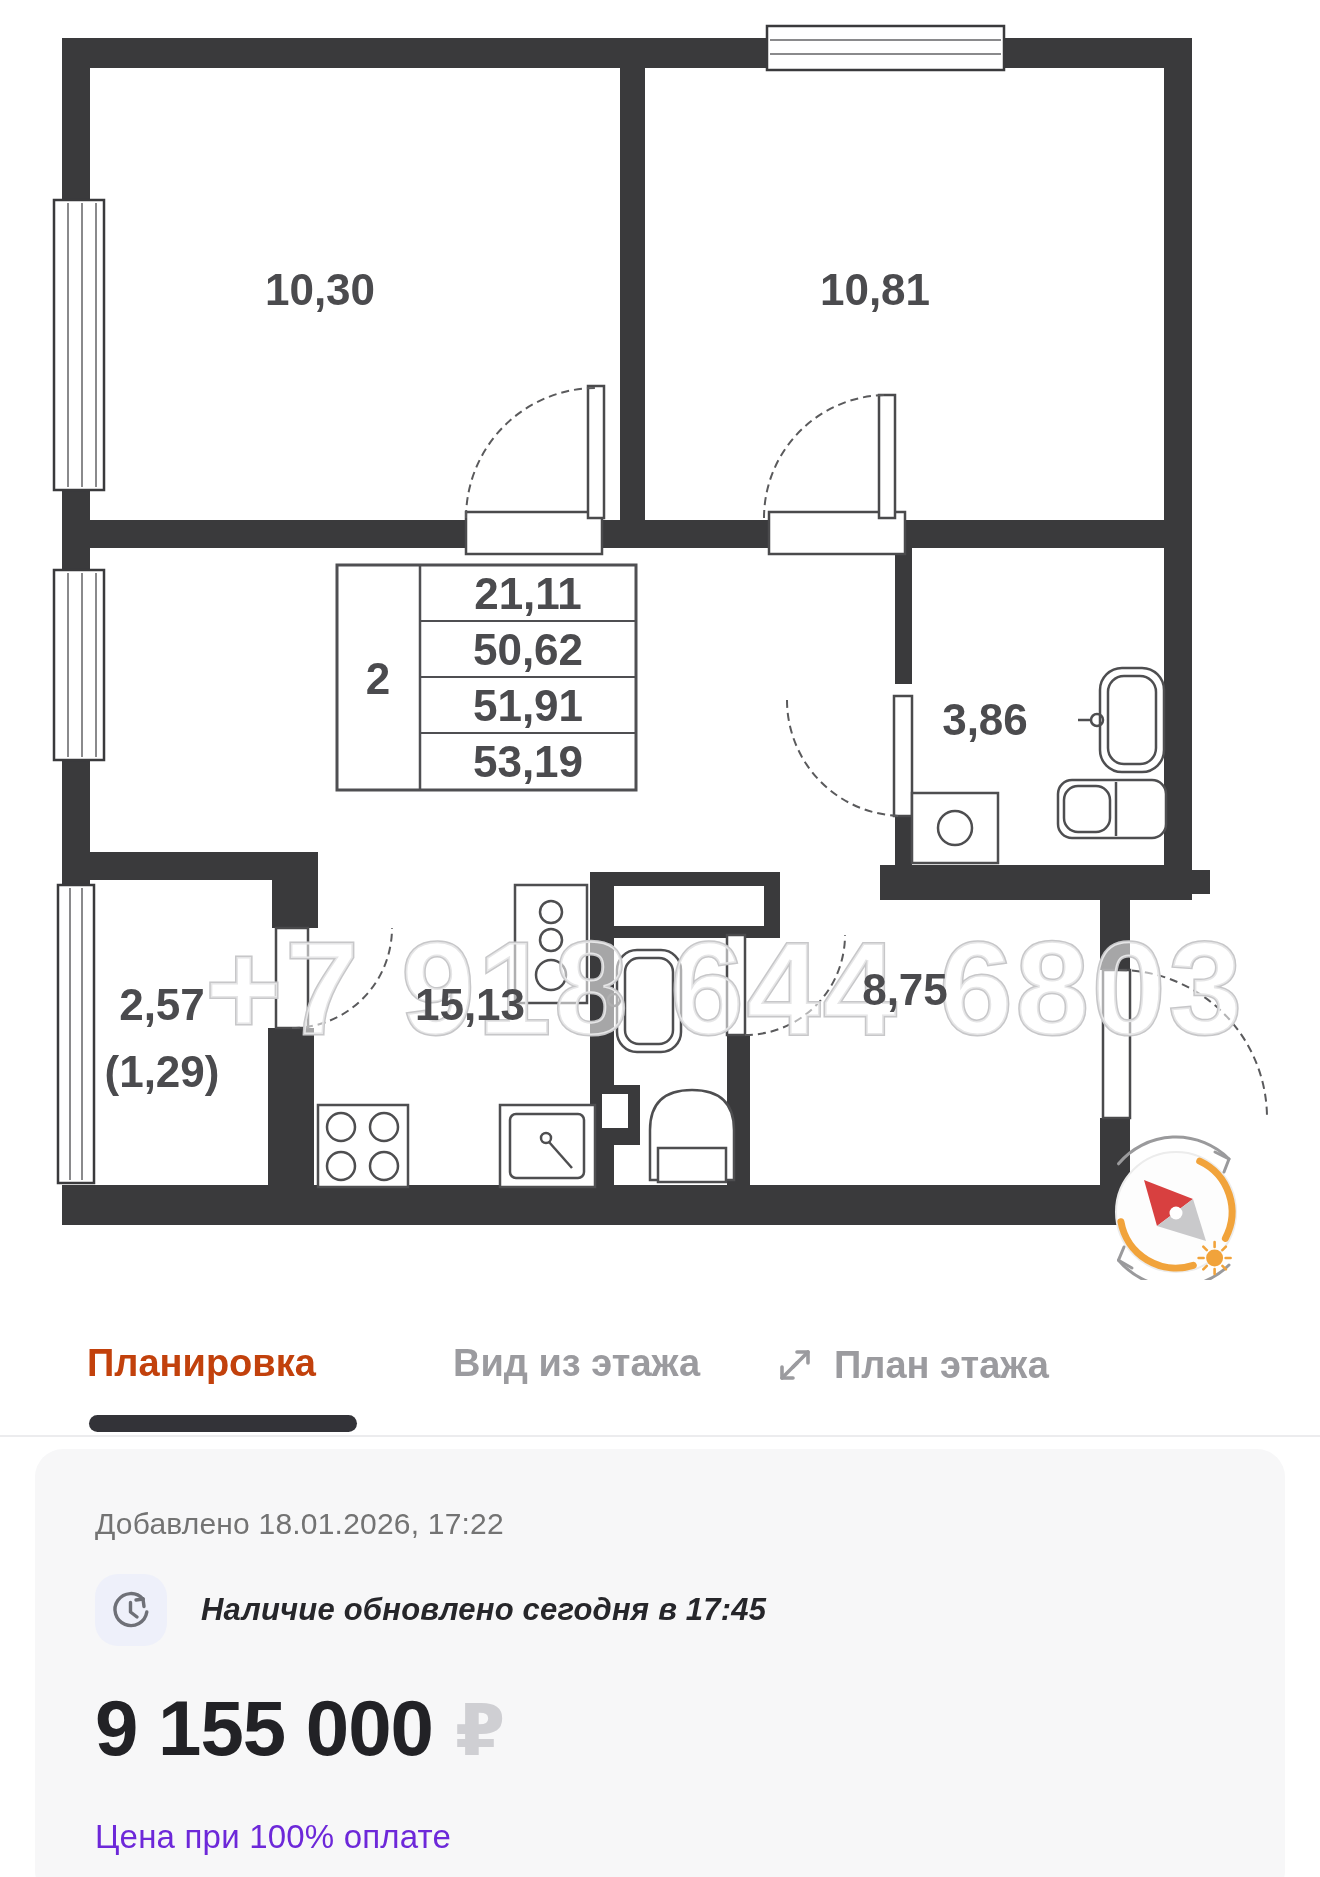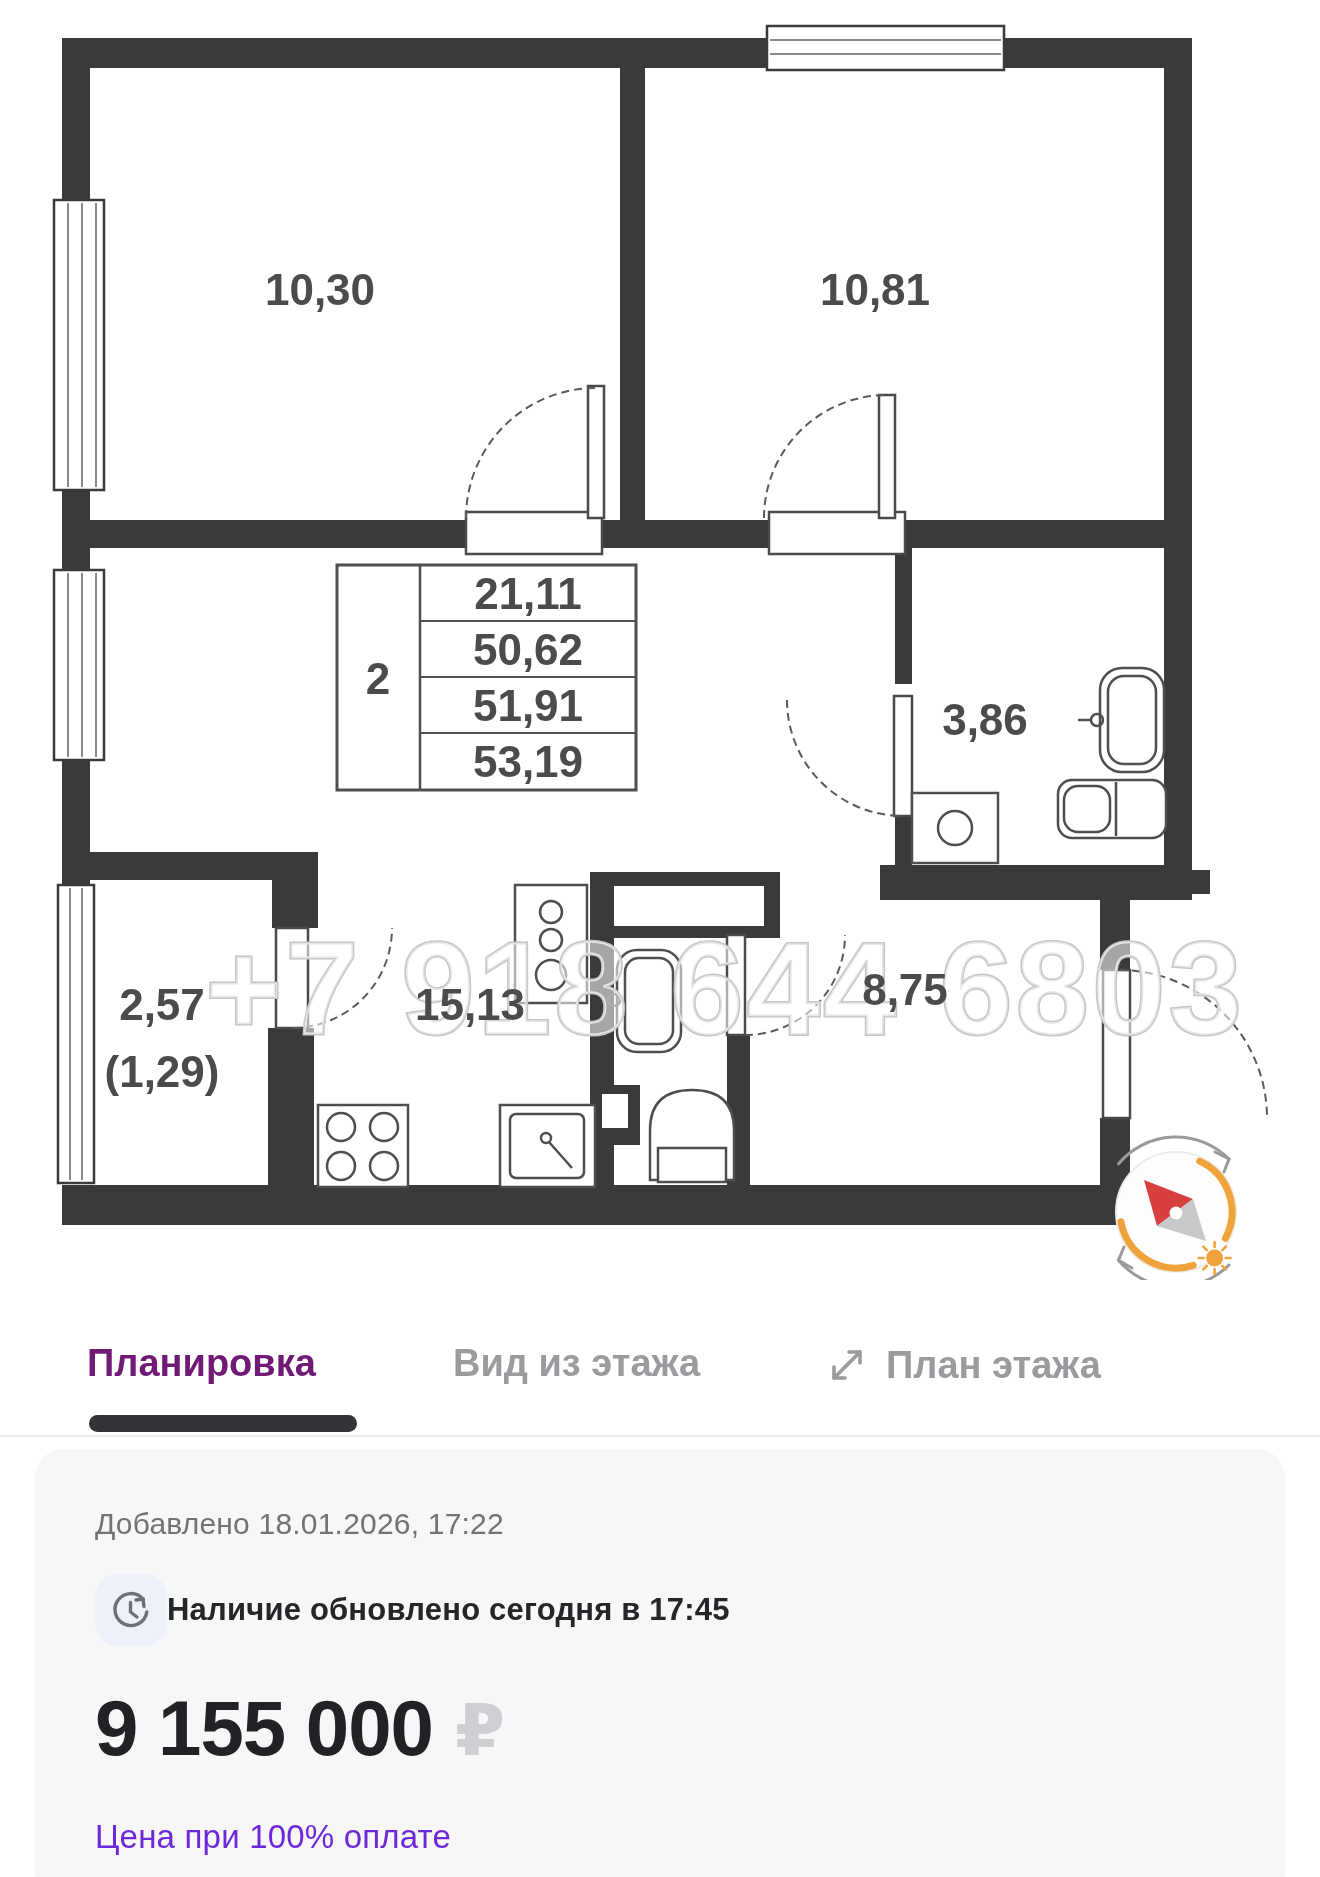--- a/index.html
+++ b/index.html
@@ -4,28 +4,28 @@
 <style>
   html,body{margin:0;padding:0;background:#fff;}
   body{width:1320px;height:1877px;overflow:hidden;position:relative;
        font-family:"Liberation Sans","DejaVu Sans",sans-serif;-webkit-font-smoothing:antialiased;}
   .plan-wrap{position:absolute;top:0;left:0;width:1320px;height:1280px;}
   .plan-wrap svg{display:block;}
 
   
   .tabs{position:absolute;top:1280px;left:0;width:1320px;height:157px;border-bottom:2px solid #ECECEE;box-sizing:border-box;}
   .tab{position:absolute;top:62px;font-size:38px;font-weight:bold;color:#9B9B9F;white-space:nowrap;display:flex;align-items:center;gap:16px;cursor:pointer;}
-  .tab.active{color:#701a75;}
+  .tab.active{color:#c2410c;}
   .tab-indicator{position:absolute;left:89px;bottom:3px;width:268px;height:17px;border-radius:9px;background:#333338;}
   .expand-ico{width:46px;height:46px;flex:0 0 auto;}
 
   
   .card{position:absolute;top:1449px;left:35px;width:1250px;height:450px;background:#F7F7F8;border-radius:28px;box-sizing:border-box;padding:58px 60px;}
   .added{font-size:30px;color:#737373;letter-spacing:.2px;}
-  .avail-row{margin-top:33px;display:flex;align-items:center;}
+  .avail-row{margin-top:33px;display:flex;align-items:center;gap:34px;font-style:italic;}
   .clock-badge{width:72px;height:72px;border-radius:23px;background:#EEF0FA;display:flex;align-items:center;justify-content:center;flex:0 0 auto;}
   .avail-text{font-size:31px;font-weight:bold;color:#26262A;letter-spacing:.2px;}
   .price-row{margin-top:42px;display:flex;align-items:flex-start;gap:22px;}
   .price{font-size:78px;font-weight:bold;color:#222226;letter-spacing:-1px;line-height:80px;}
   .cur{font-size:72px;font-weight:bold;color:#CFCFD3;line-height:84px;font-family:"DejaVu Sans","Liberation Sans",sans-serif;}
   .note{margin-top:46px;font-size:33px;color:#6d28d9;font-weight:500;letter-spacing:.2px;}
 
   
   .wall{fill:#3A3A3C;}
   .lbl{font-family:"Liberation Sans","DejaVu Sans",sans-serif;font-size:44px;font-weight:bold;fill:#4B4B4E;}
@@ -251,21 +251,21 @@
 </svg>
 </div>
 
 <div class="tabs">
   <div class="tab active" style="left:87px">
     <span>Планировка</span>
   </div>
   <div class="tab" style="left:453px">
     <span>Вид из этажа</span>
   </div>
-  <div class="tab" style="left:824px">
+  <div class="tab" style="left:772px">
     <svg class="expand-ico" viewBox="0 0 46 46">
       <g fill="none" stroke="#9B9B9F" stroke-width="3.6" stroke-linecap="round" stroke-linejoin="round">
         <path d="M 21 25 L 36 10"></path>
           <path d="M 25 10 L 36 10 L 36 21"></path>
         <path d="M 25 21 L 10 36"></path>
           <path d="M 21 36 L 10 36 L 10 25"></path>
       </g>
     </svg>
     <span>План этажа</span>
   </div>

